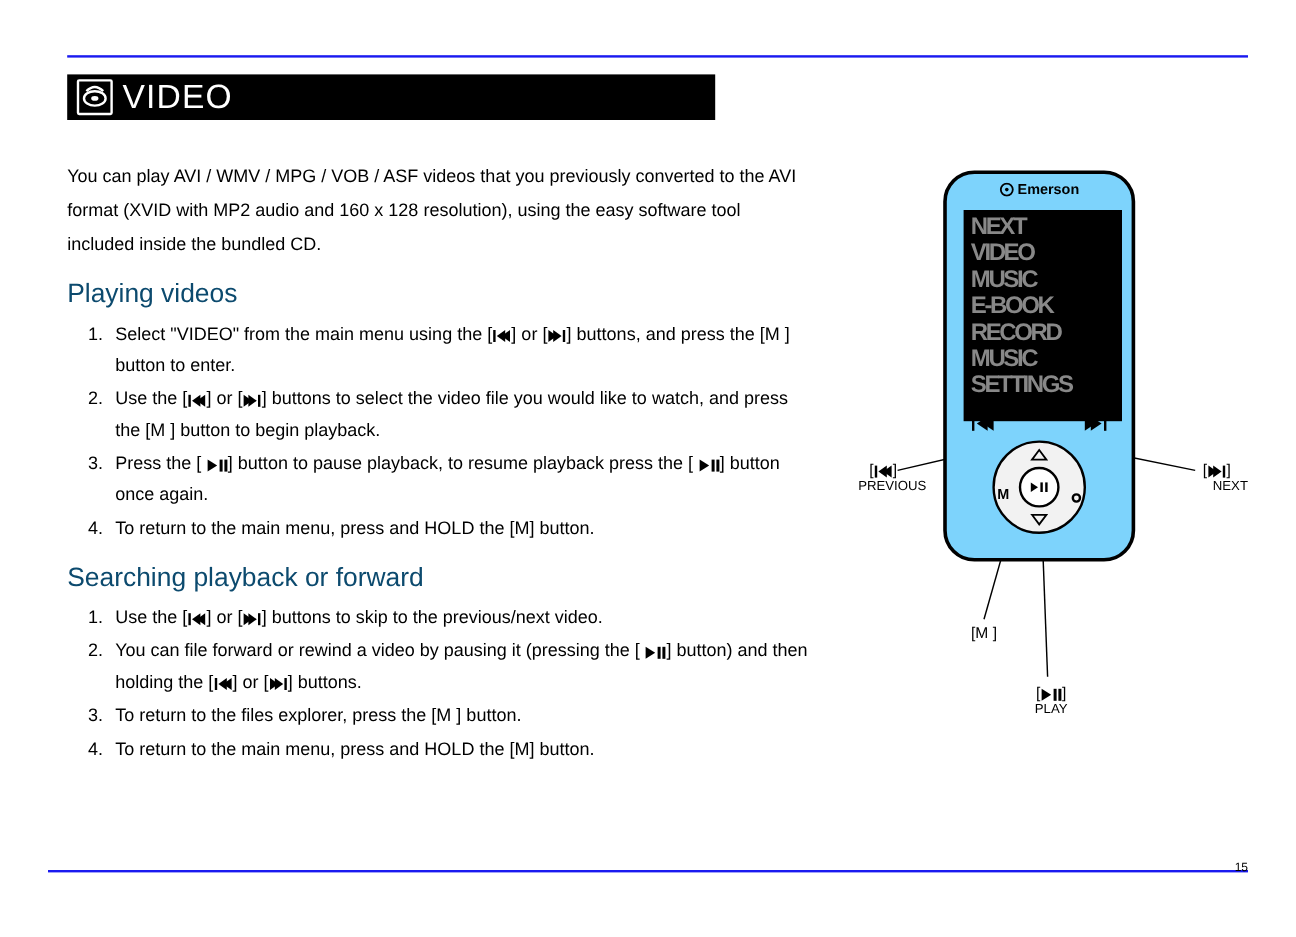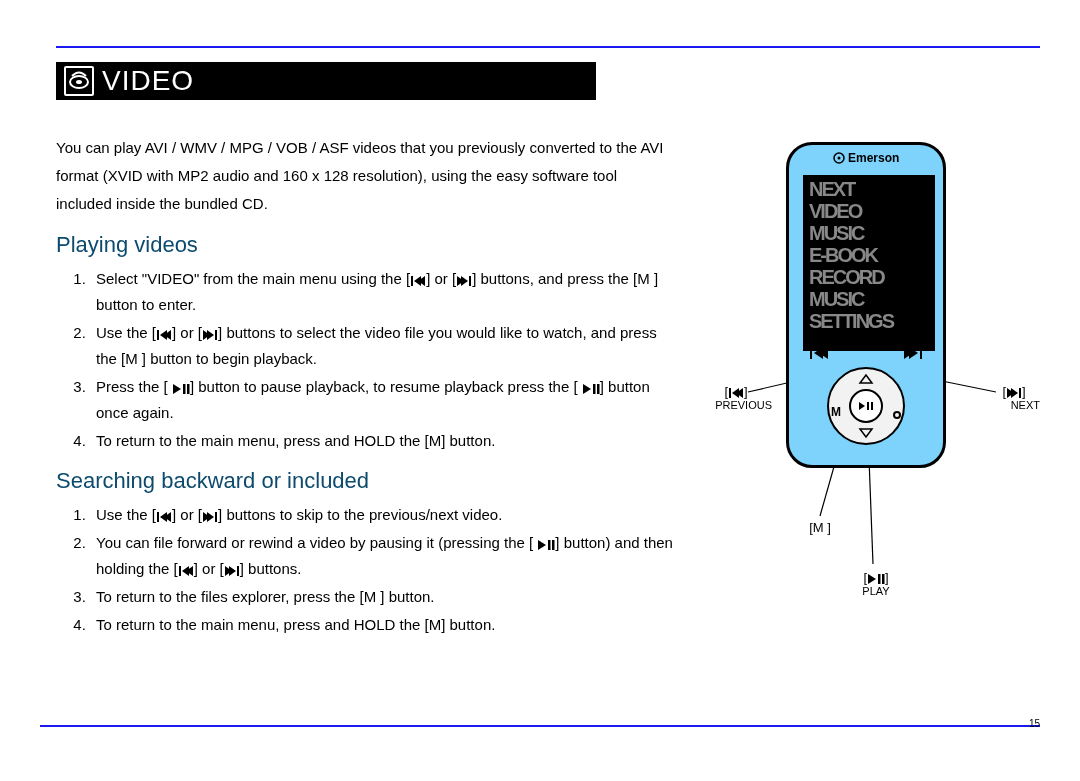--- a/index.html
+++ b/index.html
@@ -104,21 +104,21 @@
               <polygon points="1,1 9,6 1,11" fill="#000"></polygon>
               <rect x="11" y="1" width="2.5" height="10" fill="#000"></rect>
               <rect x="15" y="1" width="2.5" height="10" fill="#000"></rect>
             </svg><span>] button once again.</span>
         </li>
         <li>
           <span>To return to the main menu, press and </span><span>HOLD</span><span> the [</span><span>M</span><span>]   button.</span>
         </li>
       </ol>
 
-      <h2 class="sub">Searching backward or included</h2>
+      <h2 class="sub">Searching playback or forward</h2>
       <ol>
         <li>
           <span>Use the [</span><svg class="icon-inline" width="16" height="12">
               <rect x="1" y="1" width="2" height="10" fill="#000"></rect>
               <polygon points="11,1 4,6 11,11" fill="#000"></polygon>
               <polygon points="15,1 8,6 15,11" fill="#000"></polygon>
             </svg><span>] or [</span><svg class="icon-inline" width="16" height="12">
               <polygon points="1,1 8,6 1,11" fill="#000"></polygon>
               <polygon points="5,1 12,6 5,11" fill="#000"></polygon>
               <rect x="13" y="1" width="2" height="10" fill="#000"></rect>

